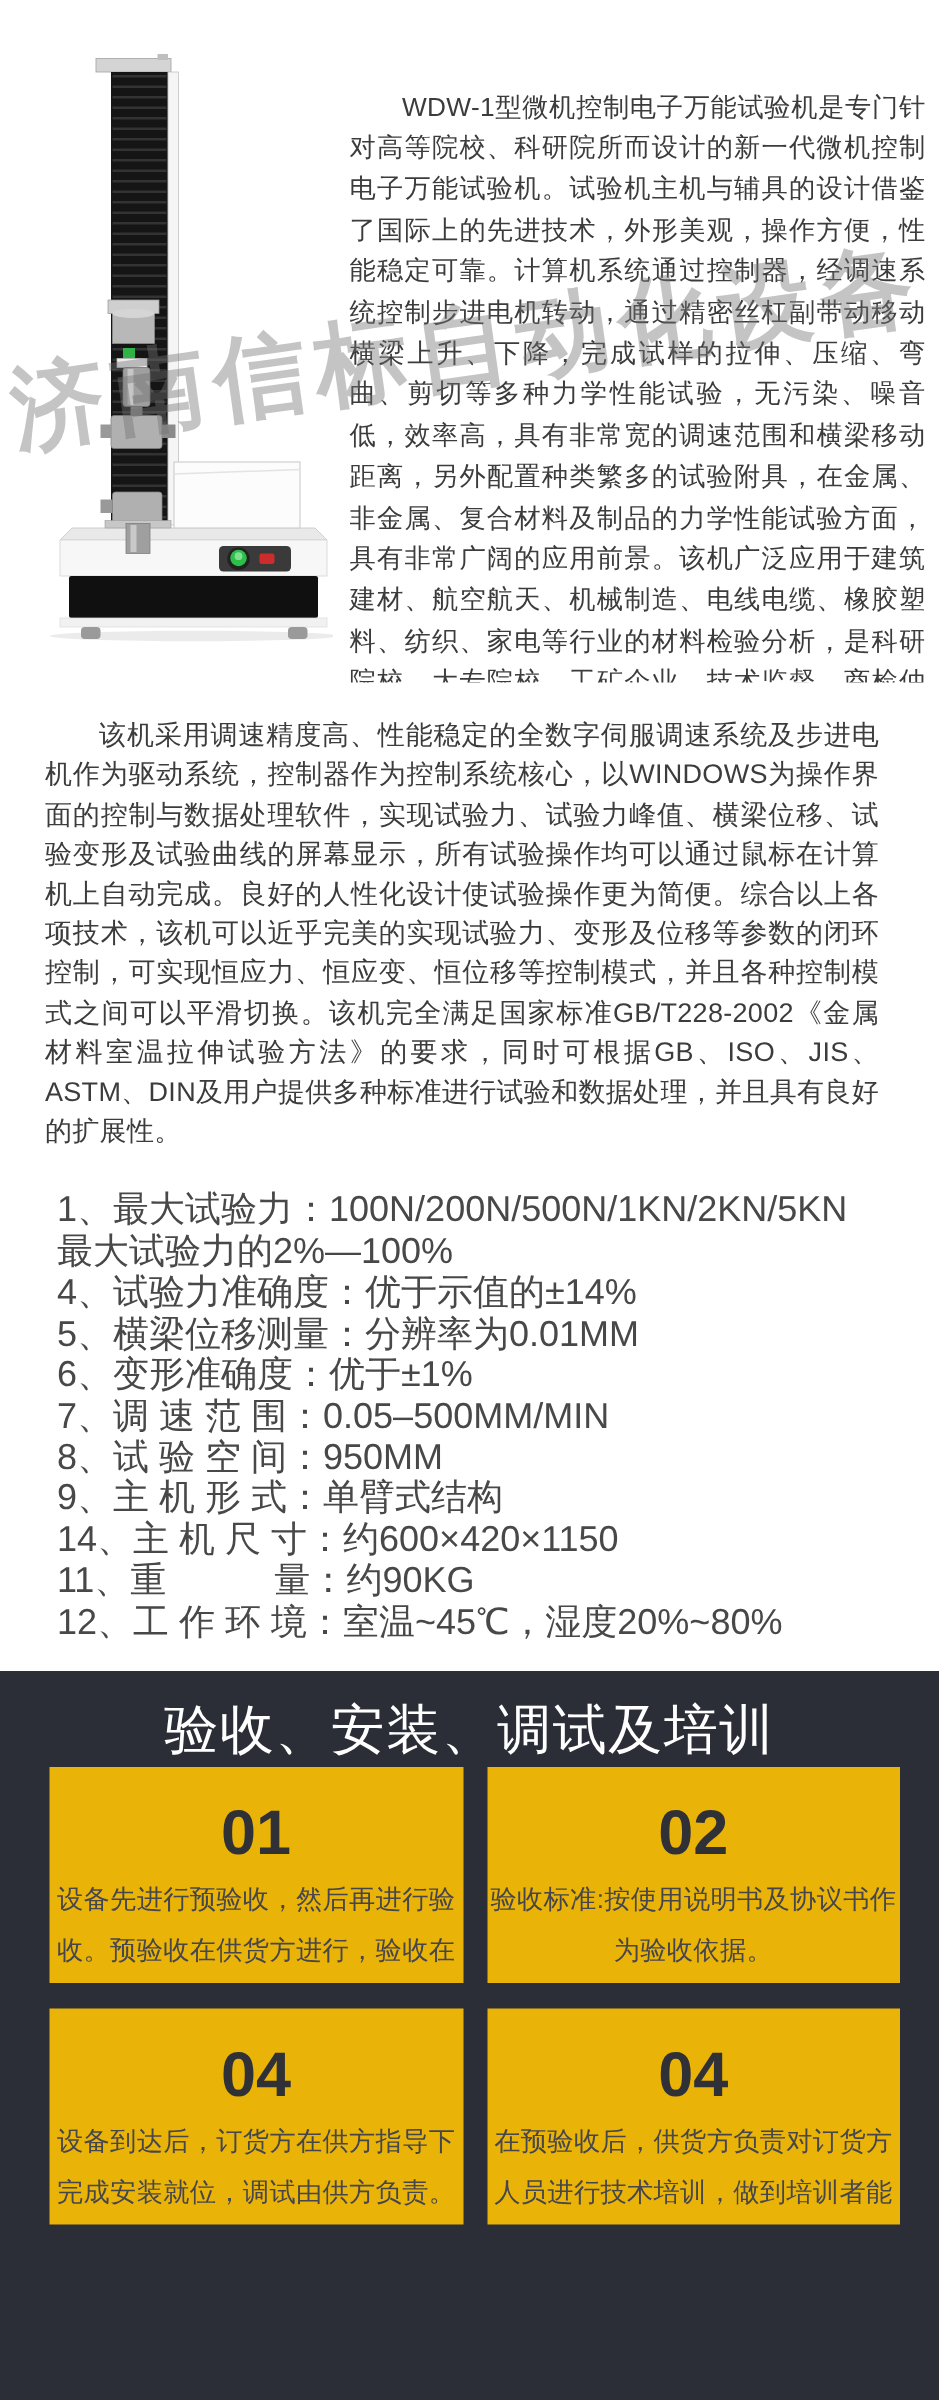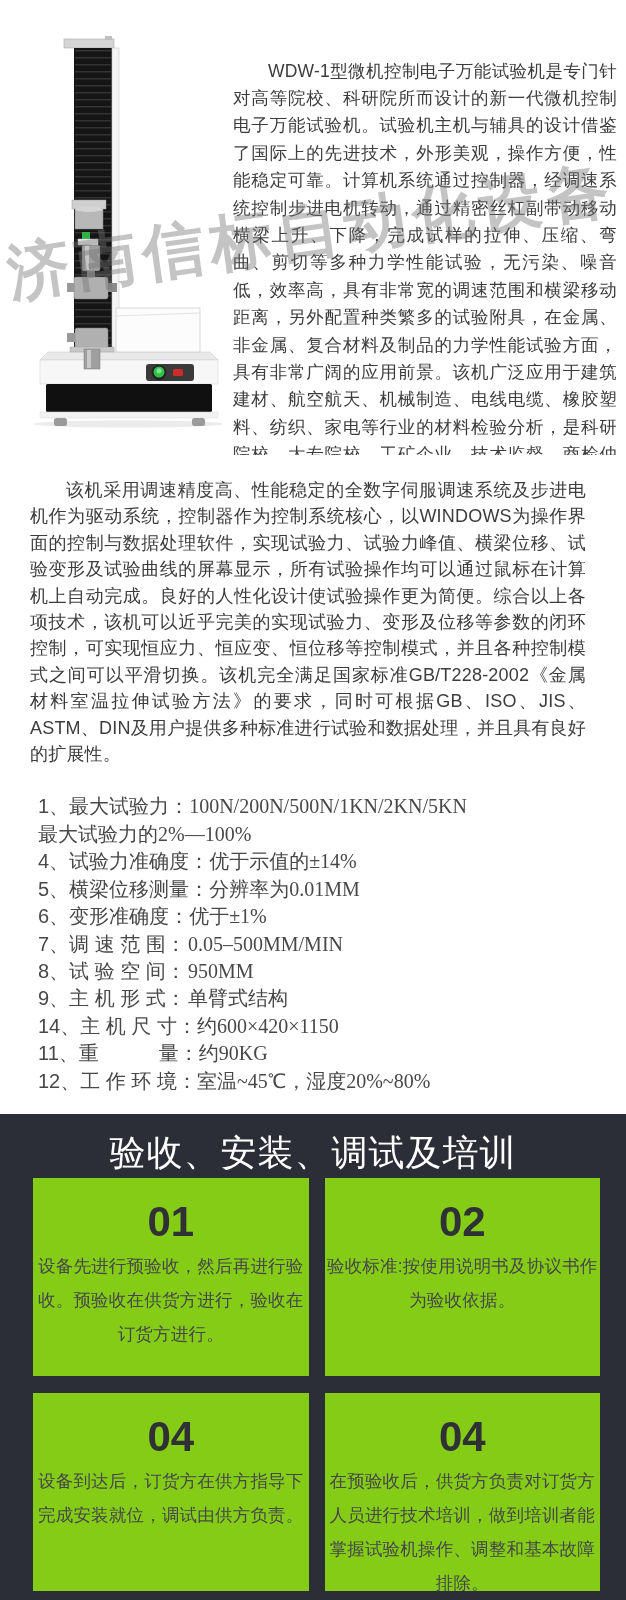--- a/index.html
+++ b/index.html
@@ -24,37 +24,37 @@
 
   
   .desc-text{
     margin:22px 40px 0 30px;
     font-size:18px;line-height:26.4px;color:#3c3c3c;
     text-align:justify;text-indent:2em;letter-spacing:.2px;
   }
 
   
   .spec-list{margin:26px 20px 0 38px;}
-  .spec-row{display:flex;align-items:baseline;line-height:27.4px;font-size:20px;color:#484848;}
+  .spec-row{display:flex;align-items:baseline;line-height:27.4px;font-size:24px;color:#484848;}
   .spec-label{min-width:150px;white-space:pre;flex:0 0 auto;}
-  .spec-value{white-space:pre;font-family:Liberation Serif, serif;}
+  .spec-value{white-space:pre;}
 
   
   .service{margin-top:19px;height:512px;background:#2c2e37;box-sizing:border-box;padding-top:16px;}
   .service-title{
     text-align:center;color:#ffffff;font-size:36px;line-height:46px;
     font-weight:500;letter-spacing:1px;margin-bottom:2px;
   }
   .card-grid{
     display:grid;grid-template-columns:1fr 1fr;
     column-gap:16px;row-gap:17px;
     padding:0 26px 0 33px;
   }
   .service-card{
-    background:#84cc16;height:198px;box-sizing:border-box;
+    background:#eab308;height:144px;box-sizing:border-box;
     text-align:center;overflow:hidden;
   }
   .card-number{
     font-size:42px;font-weight:700;color:#2f3136;
     padding-top:22px;line-height:44px;
   }
   .card-text{
     font-size:17.5px;line-height:34px;color:#46464b;
     padding:5px 2px 0;letter-spacing:.2px;
   }

